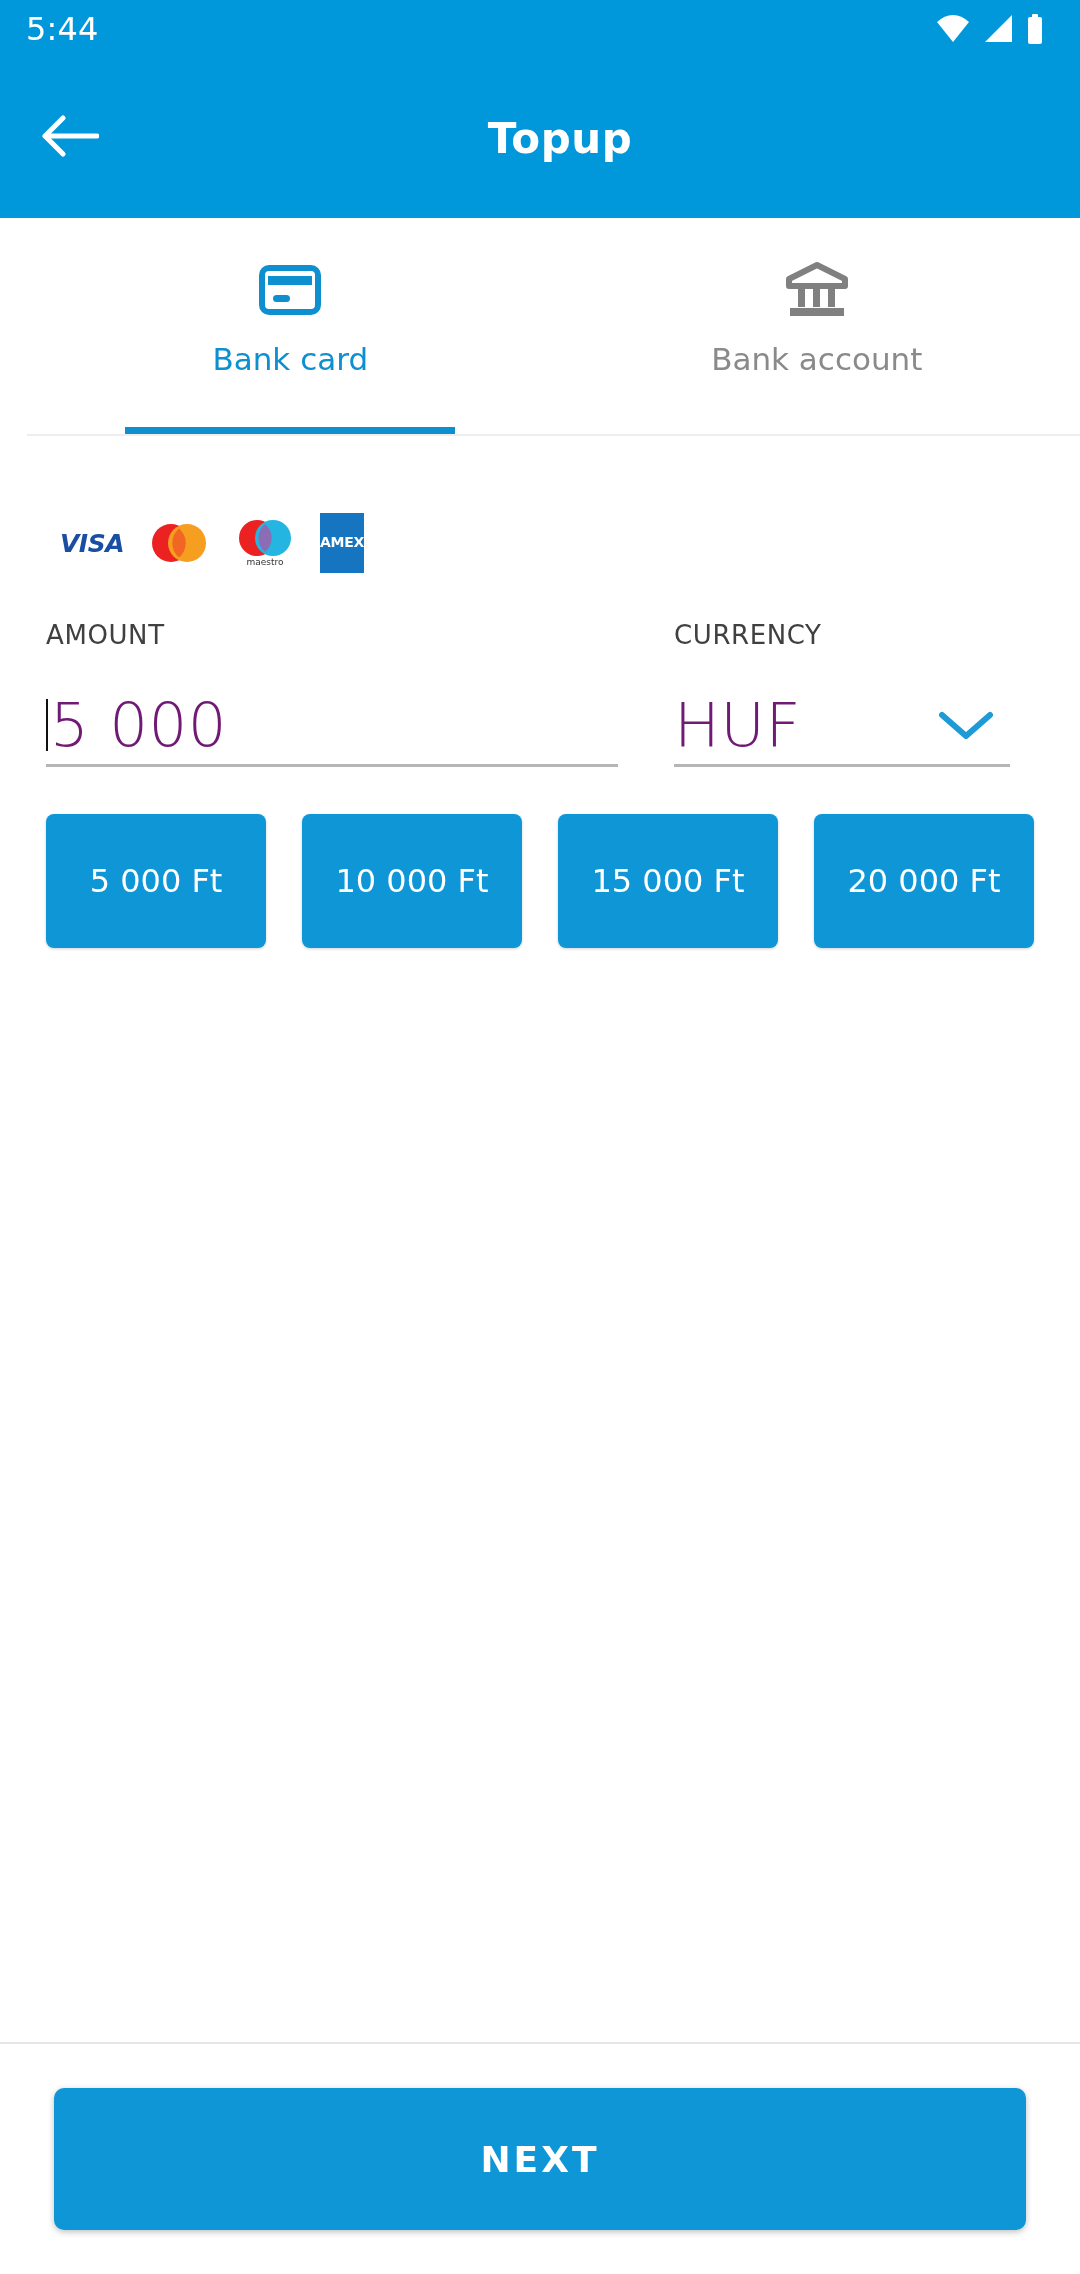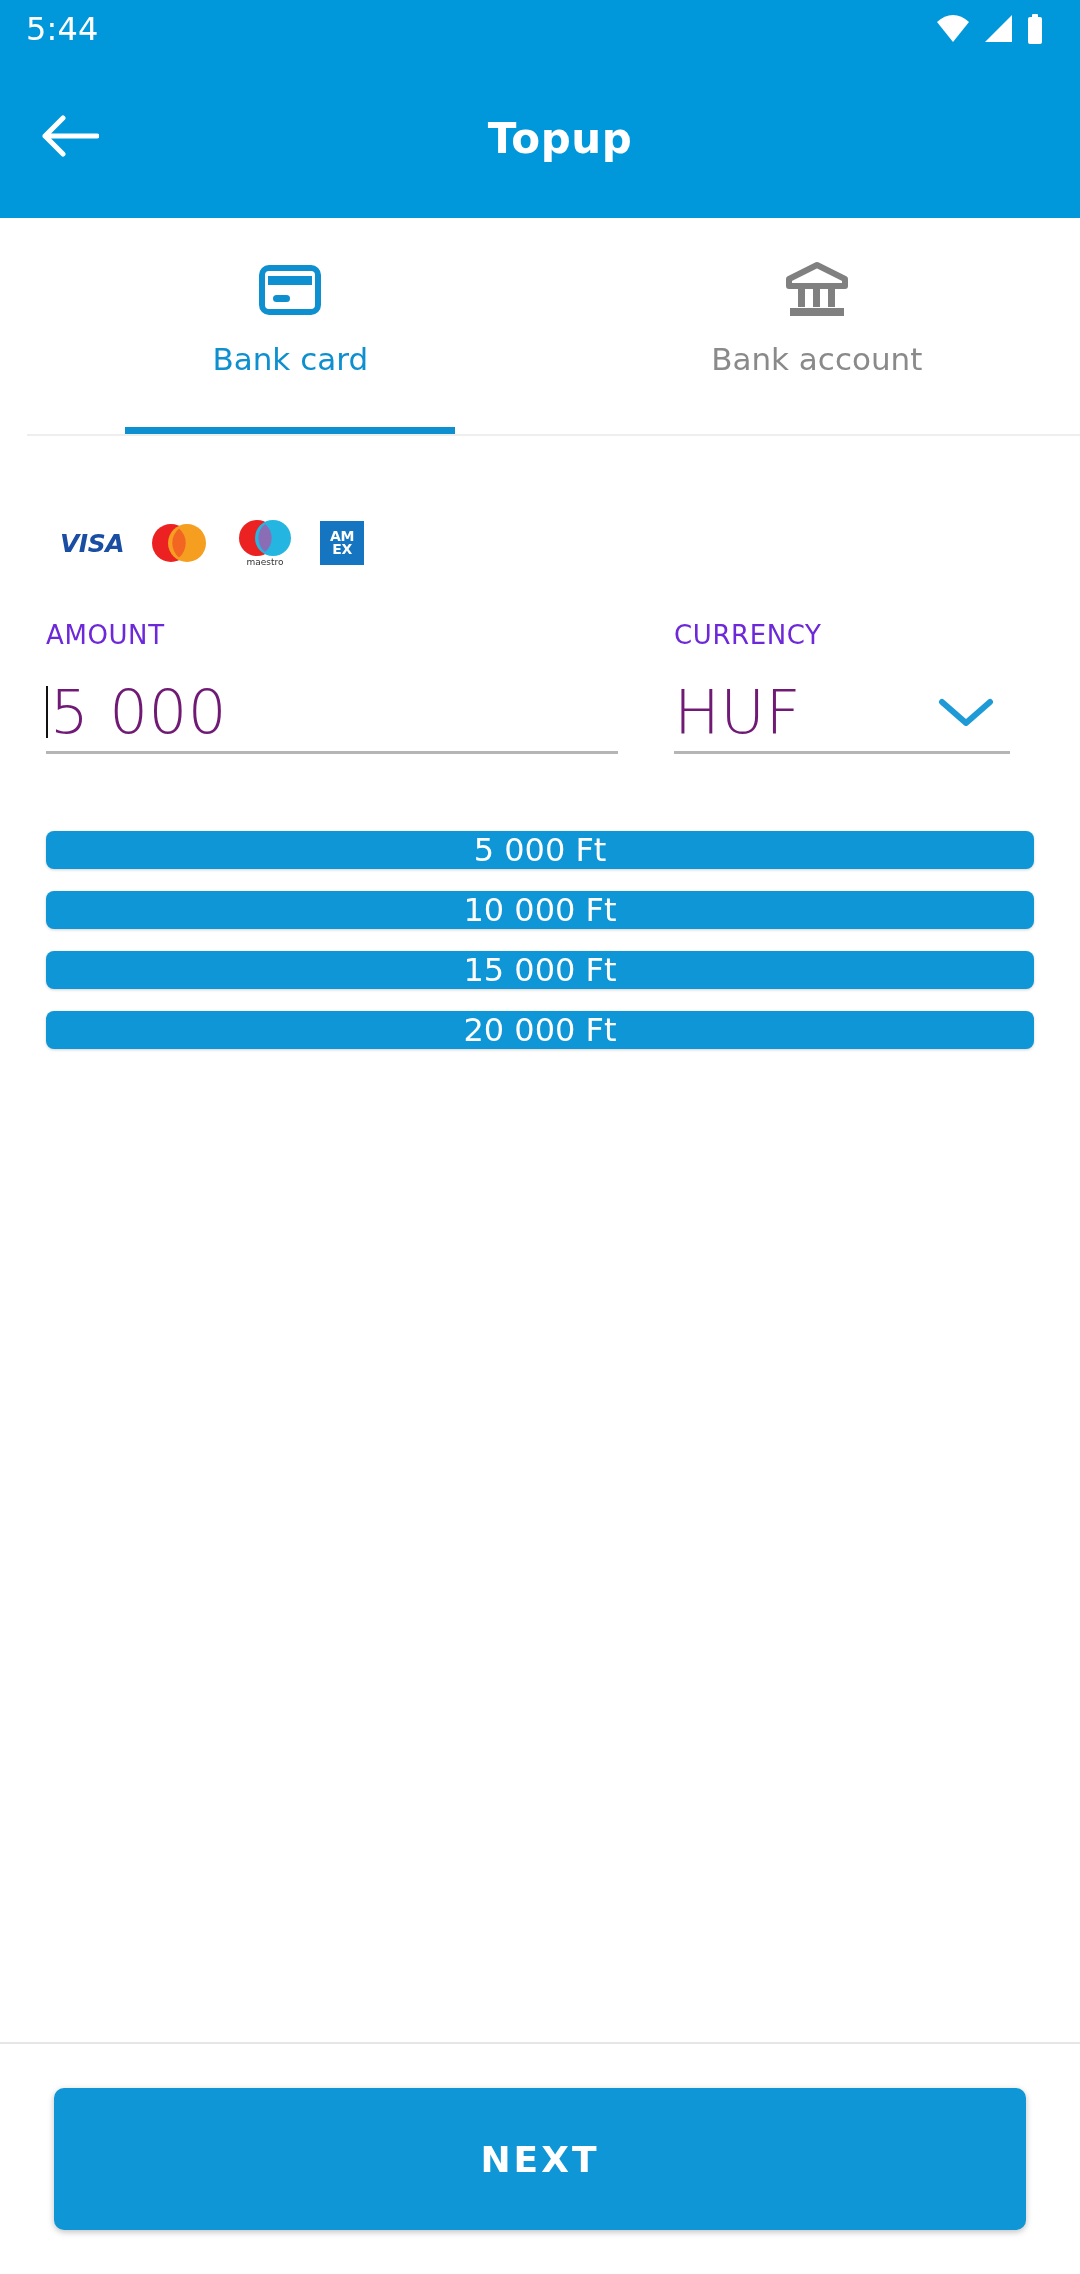--- a/index.html
+++ b/index.html
@@ -120,23 +120,23 @@
   .visa-text {
     color:#1A4EA2;
     font-size:25px;
     font-weight:bold;
     font-style:italic;
     font-family:"DejaVu Sans", sans-serif;
     letter-spacing:-0.5px;
   }
   
   .amex {
-    width:44px; height:44px;
+    width:44px; height:60px;
     background:#1675C0;
-    display:flex; flex-direction:column;
+    display:flex; flex-direction:row;
     align-items:center; justify-content:center;
     line-height:0.95;
   }
   .amex span {
     color:#ffffff;
     font-size:14px;
     font-weight:bold;
     font-family:"DejaVu Sans", sans-serif;
     letter-spacing:-0.3px;
   }
@@ -146,24 +146,24 @@
     display:flex;
     margin-top:42px;
     gap:56px;
   }
   .field { display:flex; flex-direction:column; }
   .field.amount { flex:0 0 572px; }
   .field.currency { flex:0 0 336px; }
 
   .field-label {
     font-size:26px;
-    color:#6d28d9;
+    color:#404040;
     letter-spacing:0.6px;
     font-family:"DejaVu Sans", sans-serif;
-    margin-bottom:22px;
+    margin-bottom:35px;
   }
   .field-line {
     border-bottom:3px solid #b5b5b5;
     height:82px;
     display:flex; align-items:center;
     position:relative;
   }
   .field-value {
     font-size:61px;
     color:#701a75;
@@ -180,23 +180,22 @@
   .chevron {
     position:absolute; right:16px; top:50%;
     transform:translateY(-50%);
     cursor:pointer;
     display:flex;
   }
 
   
   .chips {
     display:flex;
-    gap:22px;
-    margin-top:77px;
-    flex-direction:column;
+    gap:36px;
+    margin-top:47px;
   }
   .chip {
     flex:1 1 0;
     height:134px;
     background:#0E96D6;
     border-radius:8px;
     display:flex; align-items:center; justify-content:center;
     color:#ffffff;
     font-size:32px;
     font-family:"DejaVu Sans", sans-serif;

